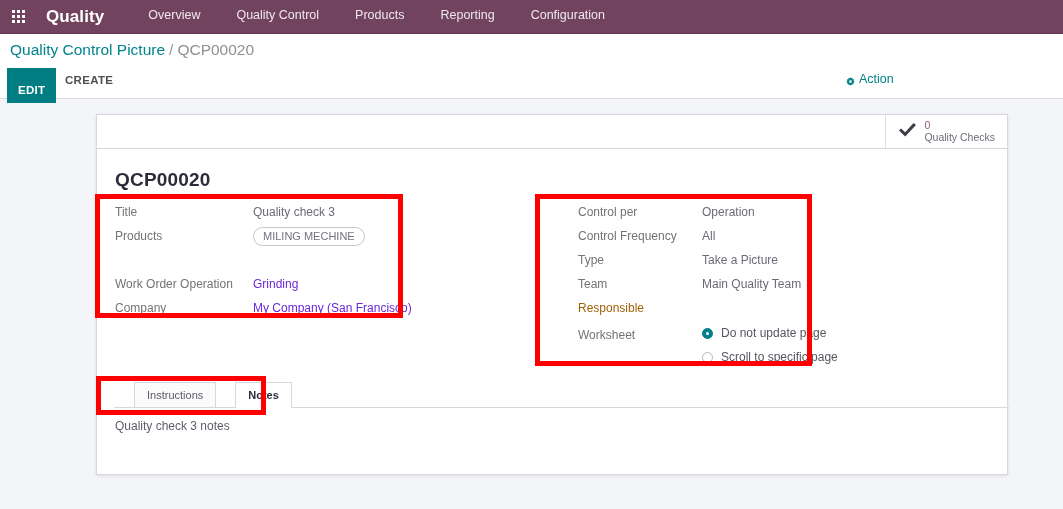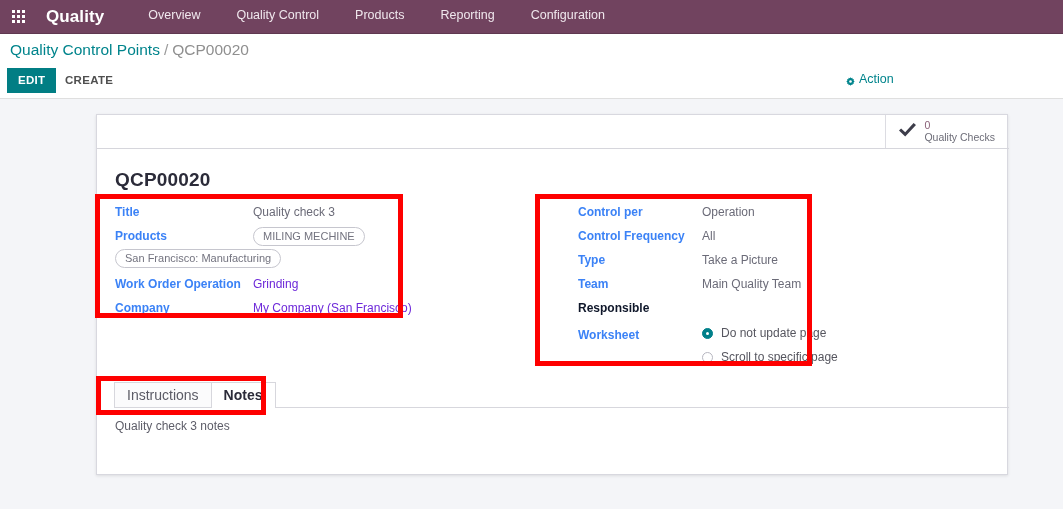--- a/index.html
+++ b/index.html
@@ -74,21 +74,21 @@
     background: #ffffff;
     border-bottom: 1px solid #dfdfdf;
   }
   .btn-edit {
     position: absolute; left: 7px; top: 3px;
     background: #017e84;
     color: #ffffff;
     font-size: 11.5px;
     font-weight: bold;
     letter-spacing: 0.3px;
-    padding: 6px 11px 7px;
+    padding: 16px 11px 7px;
     border: none;
     cursor: pointer;
     font-family: "Liberation Sans", sans-serif;
   }
   .btn-create {
     position: absolute; left: 55px; top: 3px;
     background: transparent;
     color: #4f4f4f;
     font-size: 11.5px;
     font-weight: bold;
@@ -161,27 +161,27 @@
   #group-right { left: 457px; top: 86px;  width: 285px; }
 
   .field-row {
     display: flex;
     align-items: baseline;
     min-height: 23px;
     margin-bottom: 1px;
   }
   .f-label {
     font-size: 12px;
-    font-weight: bold;
-    color: #3b82f6;
+    font-weight: normal;
+    color: #737373;
     width: 138px;
     flex: 0 0 138px;
     line-height: 23px;
   }
-  .f-label.muted { color: #0f172a; font-weight: bold; }
+  .f-label.muted { color: #a16207; font-weight: normal; }
   .f-value {
     font-size: 12px;
     color: #6b6b78;
     line-height: 23px;
   }
   .f-value.link { color: #6d28d9; cursor: pointer; }
   .badge {
     display: inline-block;
     font-size: 11px;
     color: #73737f;
@@ -228,30 +228,31 @@
   .tab-strip {
     position: relative;
     height: 26px;
     margin-left: 17px;
     border-bottom: 1px solid #d7d7dd;
     display: flex;
     align-items: flex-end;
     width: 895px;
   }
   .tab {
-    font-size: 14px;
+    font-size: 11px;
     color: #5b5b66;
     padding: 5px 12px 5px;
     border: 1px solid #d7d7dd;
     border-bottom: none;
     background: #fbfbfc;
     margin-right: -1px;
     cursor: pointer;
     position: relative;
     line-height: 14px;
+    margin-left: 20px;
   }
   .tab.active {
     background: #ffffff;
     color: #2b2b39;
     font-weight: bold;
     z-index: 2;
   }
   .tab.active::after {
     content: "";
     position: absolute;
@@ -296,21 +297,21 @@
   </div>
   <div class="brand">Quality</div>
   <div class="nav-item">Overview</div>
   <div class="nav-item">Quality Control</div>
   <div class="nav-item">Products</div>
   <div class="nav-item">Reporting</div>
   <div class="nav-item">Configuration</div>
 </div>
 
 <div id="breadcrumb-bar">
-  <span class="bc-link">Quality Control Points</span>
+  <span class="bc-link">Quality Control Picture</span>
   <span class="bc-sep">/</span>
   <span class="bc-current">QCP00020</span>
 </div>
 
 <div id="control-panel">
   <button class="btn-edit">EDIT</button>
   <button class="btn-create">CREATE</button>
   <div class="action-btn">
     <span class="gear-ico">
       <svg width="9" height="9" viewBox="0 0 16 16" aria-hidden="true">
@@ -347,21 +348,20 @@
       <span class="f-label">Title</span>
       <span class="f-value">Quality check 3</span>
     </div>
 
     <div class="field-row">
       <span class="f-label">Products</span>
       <span class="badge">MILING MECHINE</span>
     </div>
 
     <div class="field-row">
-      <span class="badge">San Francisco: Manufacturing</span>
     </div>
 
     <div class="field-row">
       <span class="f-label">Work Order Operation</span>
       <span class="f-value link">Grinding</span>
     </div>
 
     <div class="field-row">
       <span class="f-label">Company</span>
       <span class="f-value link">My Company (San Francisco)</span>

